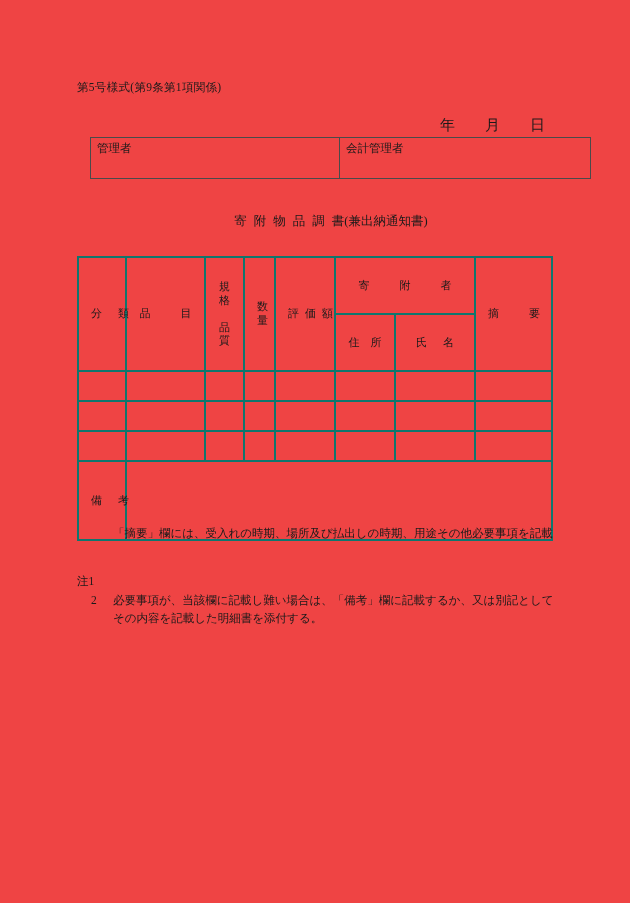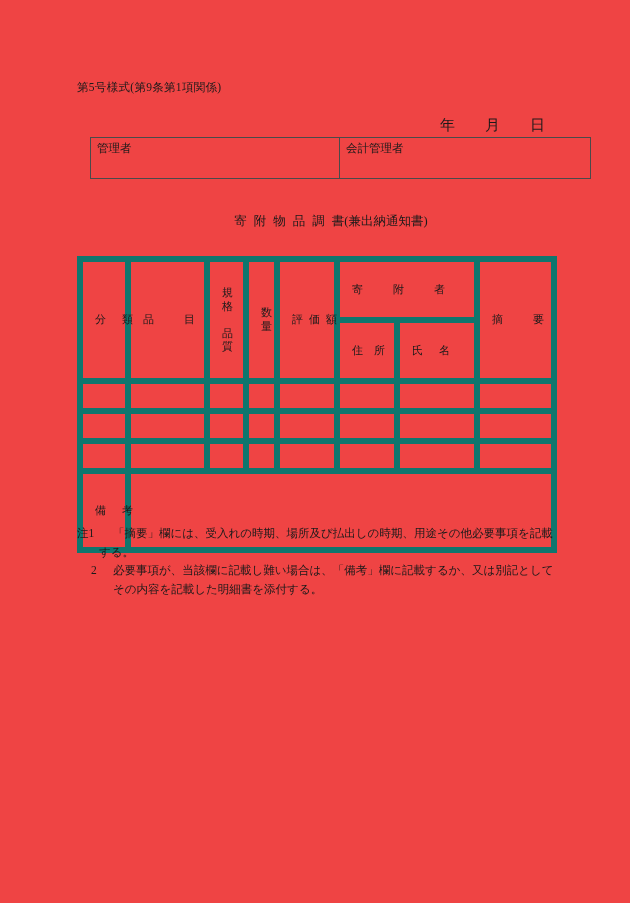--- a/index.html
+++ b/index.html
@@ -76,24 +76,24 @@
   
   .main-table {
     position: absolute;
     left: 77px;
     top: 256px;
     width: 474px;
     border-collapse: collapse;
     table-layout: fixed;
   }
   .main-table td, .main-table th {
-    border: 6px solid #0f766e;
+    border: 2px solid #0f766e;
     font-size: 11px;
     font-weight: normal;
-    text-align: left;
+    text-align: center;
     vertical-align: middle;
     padding: 12px;
     line-height: 1.25;
   }
   .hdr-tall { height: 62px; }
   .row-data { height: 30px; }
   .row-remarks { height: 79px; }
 
   .jspread {
     display: inline-block;
@@ -123,21 +123,21 @@
     line-height: 1.62;
   }
   .note-row {
     display: flex;
     align-items: flex-start;
   }
   .note-marker {
     flex: 0 0 auto;
     white-space: nowrap;
   }
-  .note-marker.m1 { width: 36px; }
+  .note-marker.m1 { width: 36px; margin-top: 48px; }
   .note-marker.m2 { width: 36px; padding-left: 14px; box-sizing: border-box; }
   .note-body {
     flex: 1 1 auto;
   }
   .note-cont {
     padding-left: 22px;
   }
   .note-cont.deep { padding-left: 36px; }
 </style>
 </head>
@@ -247,21 +247,20 @@
       <td colspan="7"></td>
     </tr>
   </tbody>
     </table>
 
   <div class="notes">
     <div class="note-row">
       <span class="note-marker m1">注1</span>
       <span class="note-body">「摘要」欄には、受入れの時期、場所及び払出しの時期、用途その他必要事項を記載</span>
     </div>
-    <div class="note-cont">する。</div>
     <div class="note-row">
       <span class="note-marker m2">2</span>
       <span class="note-body">必要事項が、当該欄に記載し難い場合は、「備考」欄に記載するか、又は別記として</span>
     </div>
     <div class="note-cont deep">その内容を記載した明細書を添付する。</div>
   </div>
 
 </div>
 
 </body></html>

